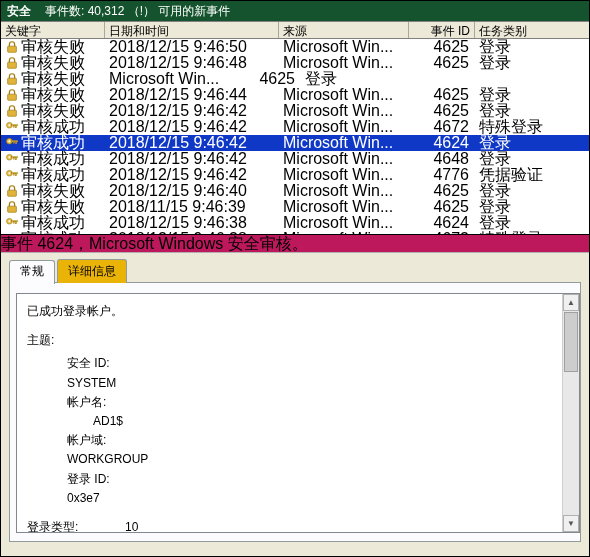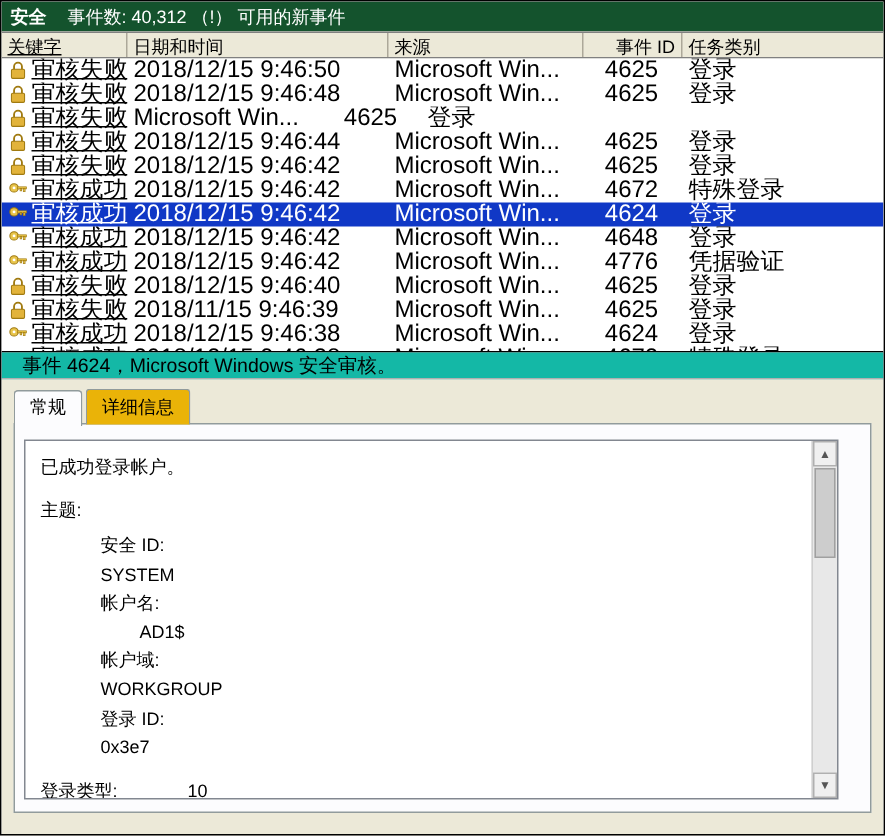--- a/index.html
+++ b/index.html
@@ -36,21 +36,21 @@
     border-bottom: 1px solid #808080;
     background: #ece9d8;
     font-size: 12px;
   }
   .col-header > div {
     border-right: 1px solid #aca899;
     padding: 1px 4px;
     overflow: hidden;
     white-space: nowrap;
   }
-  .c-key   { width: 84px; text-decoration: underline; }
+  .c-key   { width: 104px; }
   .c-date  { width: 174px; }
   .c-src   { width: 130px; }
   .c-id    { width: 66px; text-align: right; }
   .c-cat   { flex: 1; border-right: none !important; }
 
   
   .event-list {
     height: 196px;
     overflow: hidden;
     background: #fff;
@@ -62,37 +62,37 @@
     line-height: 16px;
     font-size: 16px;
     cursor: default;
   }
   .event-row > div {
     padding: 0 4px;
     overflow: hidden;
     white-space: nowrap;
   }
   .event-row .c-key { display: flex; align-items: center; gap: 2px; }
-  .event-row .c-id { text-align: center; padding-right: 6px; }
+  .event-row .c-id { text-align: right; padding-right: 6px; }
   .event-row.selected {
     background: #1038c6;
     color: #fff;
   }
 
   
   .icon { width: 14px; height: 14px; display: inline-block; flex-shrink: 0; }
 
   
   .detail-title {
     height: 18px;
     line-height: 18px;
-    padding-left: 14px;
-    background: #14b8a6;
+    padding-left: 0;
+    background: #be185d;
     border-bottom: 1px solid #b0b0b0;
-    font-size: 13px;
+    font-size: 16px;
   }
   .detail-wrap {
     background: #ece9d8;
     padding: 6px 8px 0 8px;
     height: 303px;
     position: relative;
   }
   .tabs {
     display: flex;
     gap: 0;
@@ -113,21 +113,21 @@
   .tab.active {
     background: #fcfcfe;
     position: relative;
     top: 1px;
     padding-top: 2px;
   }
   .tab-content {
     border: 1px solid #919b9c;
     background: #fcfcfe;
     height: 260px;
-    padding: 10px 21px 6px 6px;
+    padding: 10px 0 6px 6px;
     position: relative;
   }
   .inner-box {
     border: 1px solid #828790;
     background: #fff;
     height: 240px;
     overflow: hidden;
     position: relative;
   }
   .inner-content {

